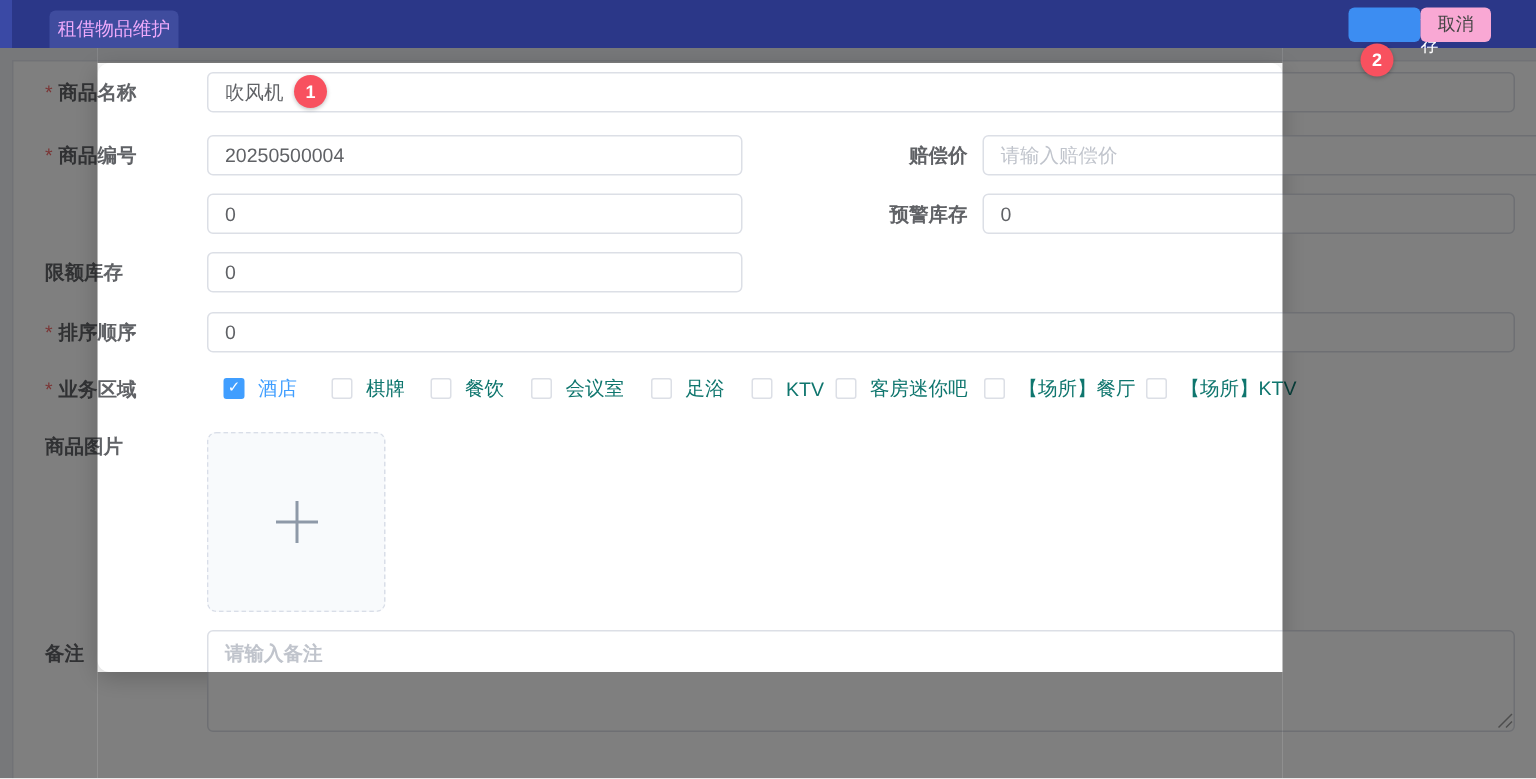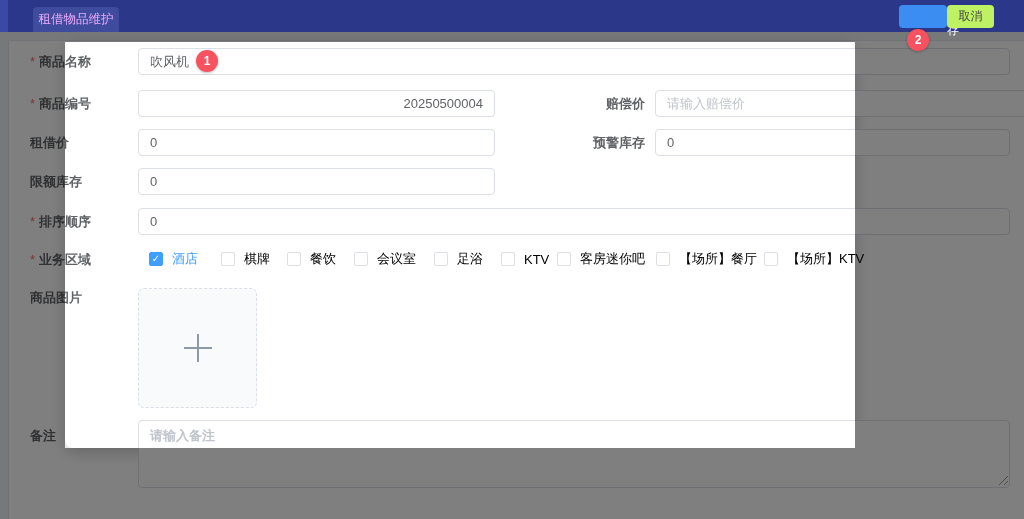--- a/index.html
+++ b/index.html
@@ -9,40 +9,40 @@
 
   
   .bg-card { position:absolute; left:8px; top:40px; width:1016px; height:479px; background:#ffffff; border-top:1px solid #e2e5ec; border-left:1px solid #e2e5ec; }
 
   
   #header { position:absolute; left:0; top:0; width:1024px; height:32px; background:#2b3788; z-index:40; }
   #header .left-strip { position:absolute; left:0; top:0; width:8px; height:32px; background:#3a49a5; }
   .tab { position:absolute; left:33px; top:7px; width:86px; height:25px; background:#3f4c9e; border-radius:4px 4px 0 0; color:#f0abfc; font-size:12.5px; line-height:25px; text-align:center; }
   .btn { position:absolute; top:5px; height:23px; border:none; border-radius:4px; font-size:12px; font-family:inherit; cursor:pointer; }
   .btn-save { left:899px; width:40px; background:#3c8df2; color:#ffffff;padding-left:48px; }
-  .btn-cancel { left:947px; width:47px; background:#bef264; color:#454545; }
+  .btn-cancel { left:947px; width:47px; background:#f9a8d4; color:#454545; }
 
   
   #modal-bg { position:absolute; left:65px; top:42px; width:790px; height:406px; background:#ffffff; border-radius:8px; z-index:10; box-shadow:0 4px 16px rgba(0,0,0,.2); }
   #form-layer { position:absolute; left:0; top:0; width:1024px; height:519px; z-index:20; }
 
   .flabel { position:absolute; left:30px; width:100px; text-align:left; font-size:13px; font-weight:700; color:#606266; line-height:27px; white-space:nowrap; }
   .flabel2 { position:absolute; left:495px; width:150px; text-align:right; font-size:13px; font-weight:700; color:#606266; line-height:27px; white-space:nowrap; }
   .flabel[data-required="true"]::before, .flabel2[data-required="true"]::before { content:"*"; color:#f56c6c; margin-right:4px; font-weight:400; }
 
   .inp { position:absolute; height:27px; border:1px solid #dcdfe6; border-radius:4px; background:#ffffff; font-size:13px; color:#606266; padding:0 11px; font-family:inherit; outline:none; }
   .inp::placeholder { color:#c0c4cc; }
   textarea.inp { height:68px; padding:6px 11px; resize:none; line-height:18px; }
 
   
   .cb { position:absolute; top:251px; height:16px; display:flex; align-items:center; cursor:pointer;margin-left:14px; }
   .cb-box { width:14px; height:14px; border:1px solid #dcdfe6; border-radius:2px; background:#ffffff; display:inline-flex; align-items:center; justify-content:center; }
   .cb[data-checked="true"] .cb-box { background:#409eff; border-color:#409eff; }
   .cb[data-checked="true"] .cb-box::after { content:"\2713"; color:#ffffff; font-size:10px; line-height:1; }
-  .cb-label { margin-left:9px; font-size:13px; color:#000000; white-space:nowrap; }
+  .cb-label { margin-left:9px; font-size:13px; color:#0f766e; white-space:nowrap; }
   .cb[data-checked="true"] .cb-label { color:#409eff; }
 
   
   .upload { position:absolute; left:138px; top:288px; width:119px; height:120px; border:1px dashed #d9dee8; border-radius:6px; background:#f8fafc; cursor:pointer; }
   .plus { position:absolute; left:50%; top:50%; width:28px; height:28px; transform:translate(-50%,-50%); }
   .plus::before { content:""; position:absolute; left:0; top:13px; width:28px; height:2px; background:#8e99a8; }
   .plus::after { content:""; position:absolute; left:13px; top:0; width:2px; height:28px; background:#8e99a8; }
 
   .resize-handle { position:absolute; left:997px; top:474px; width:12px; height:12px; }
 
@@ -73,25 +73,24 @@
   </div>
 
   <div id="modal-bg"></div>
 
   <div id="form-layer">
 
     <div class="flabel" style="top:48px" data-required="true">商品名称</div>
     <input class="inp" style="left: 138px; top: 48px; width: 872px;" value="吹风机">
 
     <div class="flabel" style="top:90px" data-required="true">商品编号</div>
-    <input class="inp" style="left: 138px; top: 90px; width: 357px; text-align: right;" value="20250500004">
+    <input class="inp" style="left: 138px; top: 90px; width: 357px;" value="20250500004">
     <div class="flabel2" style="top:90px" data-required="false">赔偿价</div>
     <input class="inp" style="left: 655px; top: 90px; width: 428px;" placeholder="请输入赔偿价">
 
-    <div class="flabel" style="top:129px" data-required="false">租借价</div>
     <input class="inp" style="left: 138px; top: 129px; width: 357px;" value="0">
     <div class="flabel2" style="top:129px" data-required="false">预警库存</div>
     <input class="inp" style="left: 655px; top: 129px; width: 355px;" value="0">
 
     <div class="flabel" style="top:168px" data-required="false">限额库存</div>
     <input class="inp" style="left: 138px; top: 168px; width: 357px;" value="0">
 
     <div class="flabel" style="top:208px" data-required="true">排序顺序</div>
     <input class="inp" style="left: 138px; top: 208px; width: 872px;" value="0">
 

